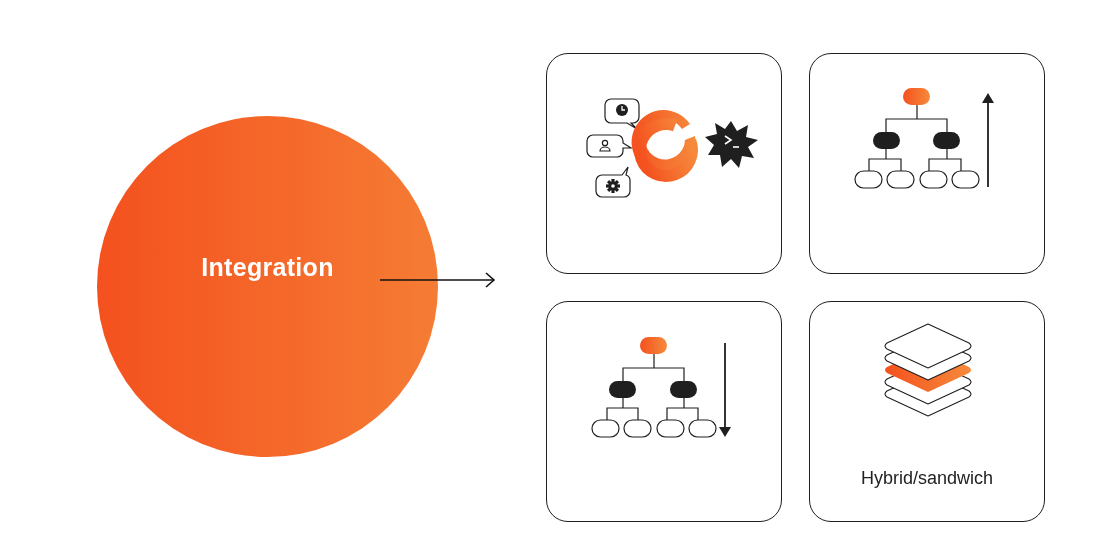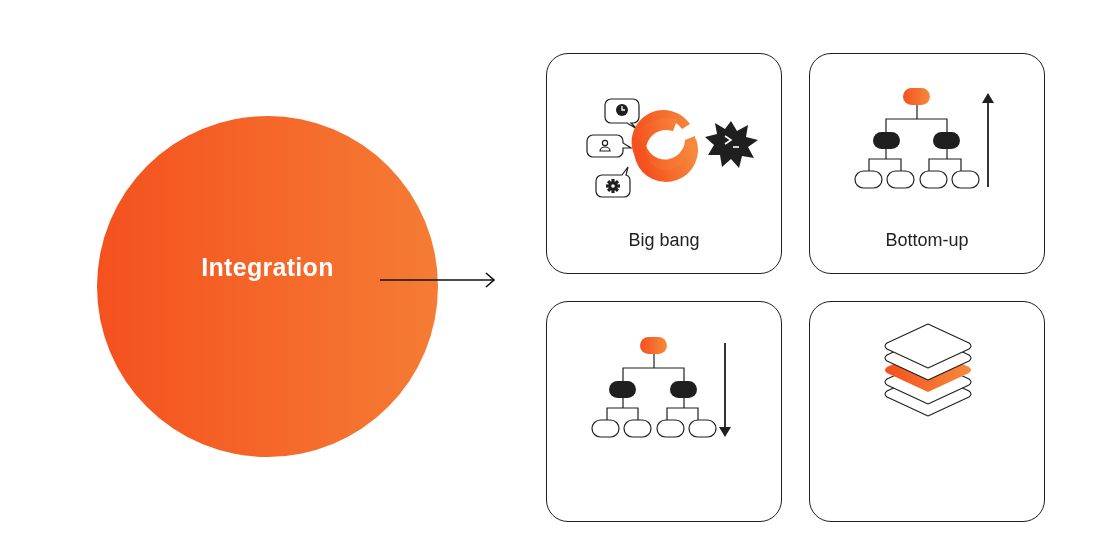--- a/index.html
+++ b/index.html
@@ -76,21 +76,20 @@
     </g>
     <path d="M115,64 a32,32 0 1 0 36,28 l-12,-2 a20,20 0 1 1 -24,-14 z" fill="url(#og)" opacity="0"></path>
     <circle cx="119" cy="96" r="26" fill="none" stroke="url(#og)" stroke-width="12" stroke-dasharray="140 24" transform="rotate(-20 119 96)"></circle>
 
     <g>
       <polygon fill="#1f1f1f" points="184,67 190,77 201,71 199,83 211,86 201,93 207,104 195,102 192,114 184,105 175,113 173,101 161,101 167,91 158,83 170,80 168,69 178,75"></polygon>
       <polyline points="178,82 184,86 178,90" fill="none" stroke="#fff" stroke-width="1.6"></polyline>
       <line x1="186" y1="93" x2="192" y2="93" stroke="#fff" stroke-width="1.6"></line>
     </g>
   </svg>
-  <div class="label" style="top:176px;">Big bang</div>
 </div>
 
 
 <div class="card" style="left:809px; top:53px;">
   <svg width="236" height="221" viewBox="0 0 236 221">
     <g fill="none" stroke="#1f1f1f" stroke-width="1.2">
       <path d="M107,51 v14 M76,79 v-14 h61 v14"></path>
       <path d="M76,95 v10 M59,117 v-12 h32 v12 M137,95 v10 M119,117 v-12 h32 v12"></path>
     </g>
     <rect x="93" y="34" width="27" height="17" rx="8.5" fill="url(#og)"></rect>
@@ -100,21 +99,20 @@
       <rect x="45" y="117" width="27" height="17" rx="8.5"></rect>
       <rect x="77" y="117" width="27" height="17" rx="8.5"></rect>
       <rect x="110" y="117" width="27" height="17" rx="8.5"></rect>
       <rect x="142" y="117" width="27" height="17" rx="8.5"></rect>
     </g>
     <g>
       <line x1="178" y1="133" x2="178" y2="48" stroke="#1f1f1f" stroke-width="1.8"></line>
       <polygon points="172,49 178,39 184,49" fill="#1f1f1f"></polygon>
     </g>
   </svg>
-  <div class="label" style="top:176px;">Bottom-up</div>
 </div>
 
 
 <div class="card" style="left:546px; top:301px;">
   <svg width="236" height="221" viewBox="0 0 236 221">
     <g fill="none" stroke="#1f1f1f" stroke-width="1.2">
       <path d="M107,52 v14 M76,80 v-14 h61 v14"></path>
       <path d="M76,96 v10 M60,118 v-12 h31 v12 M137,96 v10 M120,118 v-12 h31 v12"></path>
     </g>
     <rect x="93" y="35" width="27" height="17" rx="8.5" fill="url(#og)"></rect>
@@ -139,16 +137,17 @@
     <g fill="#fff" stroke="#1f1f1f" stroke-width="1.1" stroke-linejoin="round">
       <path d="M118,70 L159,89 Q163,92 159,95 L118,114 L77,95 Q73,92 77,89 Z"></path>
       <path d="M118,58 L159,77 Q163,80 159,83 L118,102 L77,83 Q73,80 77,77 Z"></path>
     </g>
     <path d="M118,46 L159,65 Q163,68 159,71 L118,90 L77,71 Q73,68 77,65 Z" fill="url(#og)"></path>
     <g fill="#fff" stroke="#1f1f1f" stroke-width="1.1" stroke-linejoin="round">
       <path d="M118,34 L159,53 Q163,56 159,59 L118,78 L77,59 Q73,56 77,53 Z"></path>
       <path d="M118,22 L159,41 Q163,44 159,47 L118,66 L77,47 Q73,44 77,41 Z"></path>
     </g>
   </svg>
+  <div class="label" style="top:166px;">Hybrid/sandwich</div>
 </div>
 
 
 
 
 </body></html>

